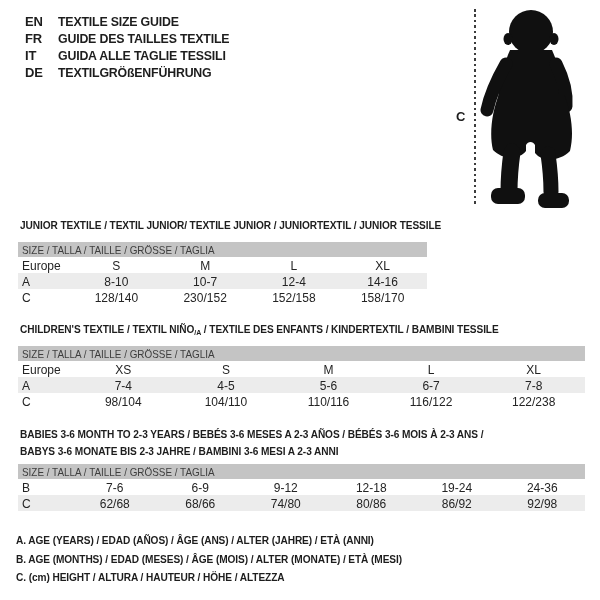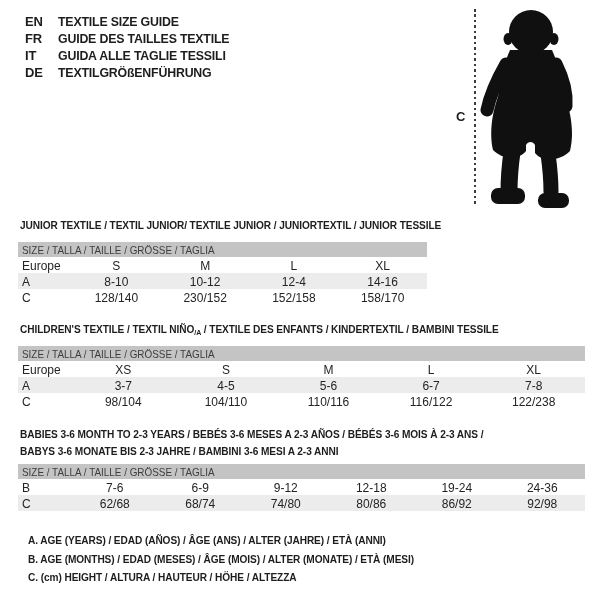--- a/index.html
+++ b/index.html
@@ -45,21 +45,21 @@
   .tbl-head{
     height:15px;background:#c4c4c4;color:#3d3d3d;font-size:11px;
     display:flex;align-items:center;padding-left:4px;box-sizing:border-box;
   }
   .tbl-row{height:16px;display:flex;align-items:flex-end;font-size:12px;color:#242424;}
   .tbl-row.stripe{background:#ececec;}
   .cell-label{width:54px;flex:0 0 54px;padding-left:4px;box-sizing:border-box;}
   .cell{flex:1;text-align:center;}
 
   
-  .footnotes{position:absolute;left:28px;top:531px;}
+  .footnotes{position:absolute;left:16px;top:531px;}
   .footnote{
     height:18.5px;line-height:18.5px;font-size:11.5px;font-weight:bold;white-space:nowrap;
     transform:scaleX(0.88);transform-origin:0 0;letter-spacing:-0.1px;
   }
 </style>
 </head>
 <body>
 
 <div class="page">
 
@@ -108,21 +108,21 @@
     <div class="tbl-row">
       <span class="cell-label">Europe</span>
       <span class="cell">S</span>
       <span class="cell">M</span>
       <span class="cell">L</span>
       <span class="cell">XL</span>
     </div>
     <div class="tbl-row stripe">
       <span class="cell-label">A</span>
       <span class="cell">8-10</span>
-      <span class="cell">10-12</span>
+      <span class="cell">10-7</span>
       <span class="cell">12-4</span>
       <span class="cell">14-16</span>
     </div>
     <div class="tbl-row">
       <span class="cell-label">C</span>
       <span class="cell">128/140</span>
       <span class="cell">230/152</span>
       <span class="cell">152/158</span>
       <span class="cell">158/170</span>
     </div>
@@ -138,21 +138,21 @@
     <div class="tbl-row">
       <span class="cell-label">Europe</span>
       <span class="cell">XS</span>
       <span class="cell">S</span>
       <span class="cell">M</span>
       <span class="cell">L</span>
       <span class="cell">XL</span>
     </div>
     <div class="tbl-row stripe">
       <span class="cell-label">A</span>
-      <span class="cell">3-7</span>
+      <span class="cell">7-4</span>
       <span class="cell">4-5</span>
       <span class="cell">5-6</span>
       <span class="cell">6-7</span>
       <span class="cell">7-8</span>
     </div>
     <div class="tbl-row">
       <span class="cell-label">C</span>
       <span class="cell">98/104</span>
       <span class="cell">104/110</span>
       <span class="cell">110/116</span>
@@ -174,21 +174,21 @@
       <span class="cell">7-6</span>
       <span class="cell">6-9</span>
       <span class="cell">9-12</span>
       <span class="cell">12-18</span>
       <span class="cell">19-24</span>
       <span class="cell">24-36</span>
     </div>
     <div class="tbl-row stripe">
       <span class="cell-label">C</span>
       <span class="cell">62/68</span>
-      <span class="cell">68/74</span>
+      <span class="cell">68/66</span>
       <span class="cell">74/80</span>
       <span class="cell">80/86</span>
       <span class="cell">86/92</span>
       <span class="cell">92/98</span>
     </div>
   </div>
 
   <div class="footnotes">
     <div class="footnote">A. AGE (YEARS) / EDAD (AÑOS) / ÂGE (ANS) / ALTER (JAHRE) / ETÀ (ANNI)</div>
     <div class="footnote">B. AGE (MONTHS) / EDAD (MESES) / ÂGE (MOIS) / ALTER (MONATE) / ETÀ (MESI)</div>

